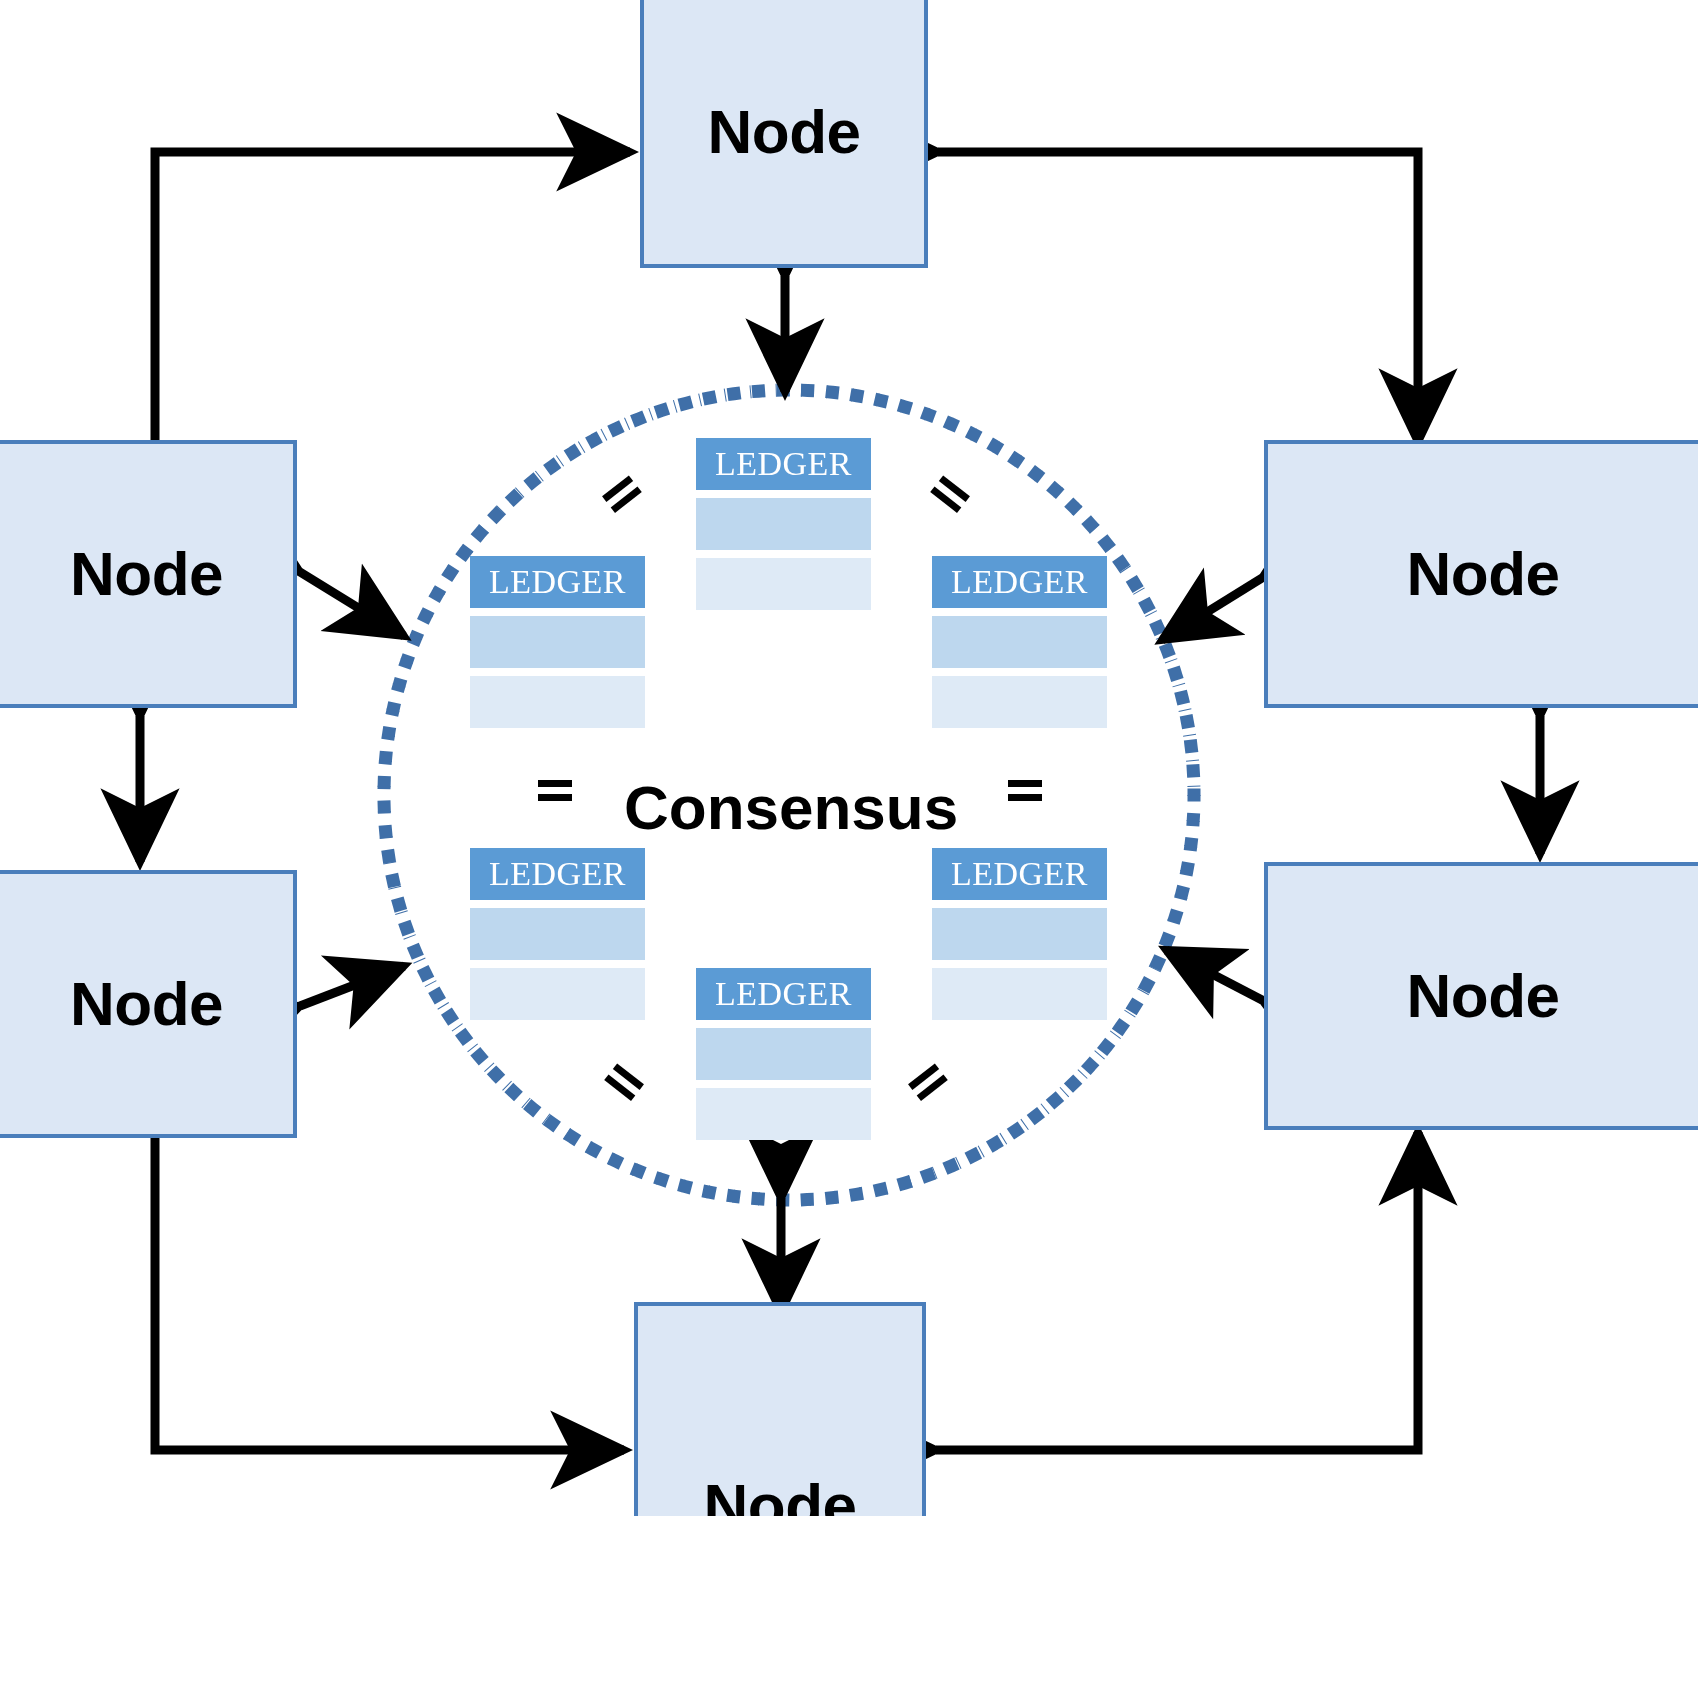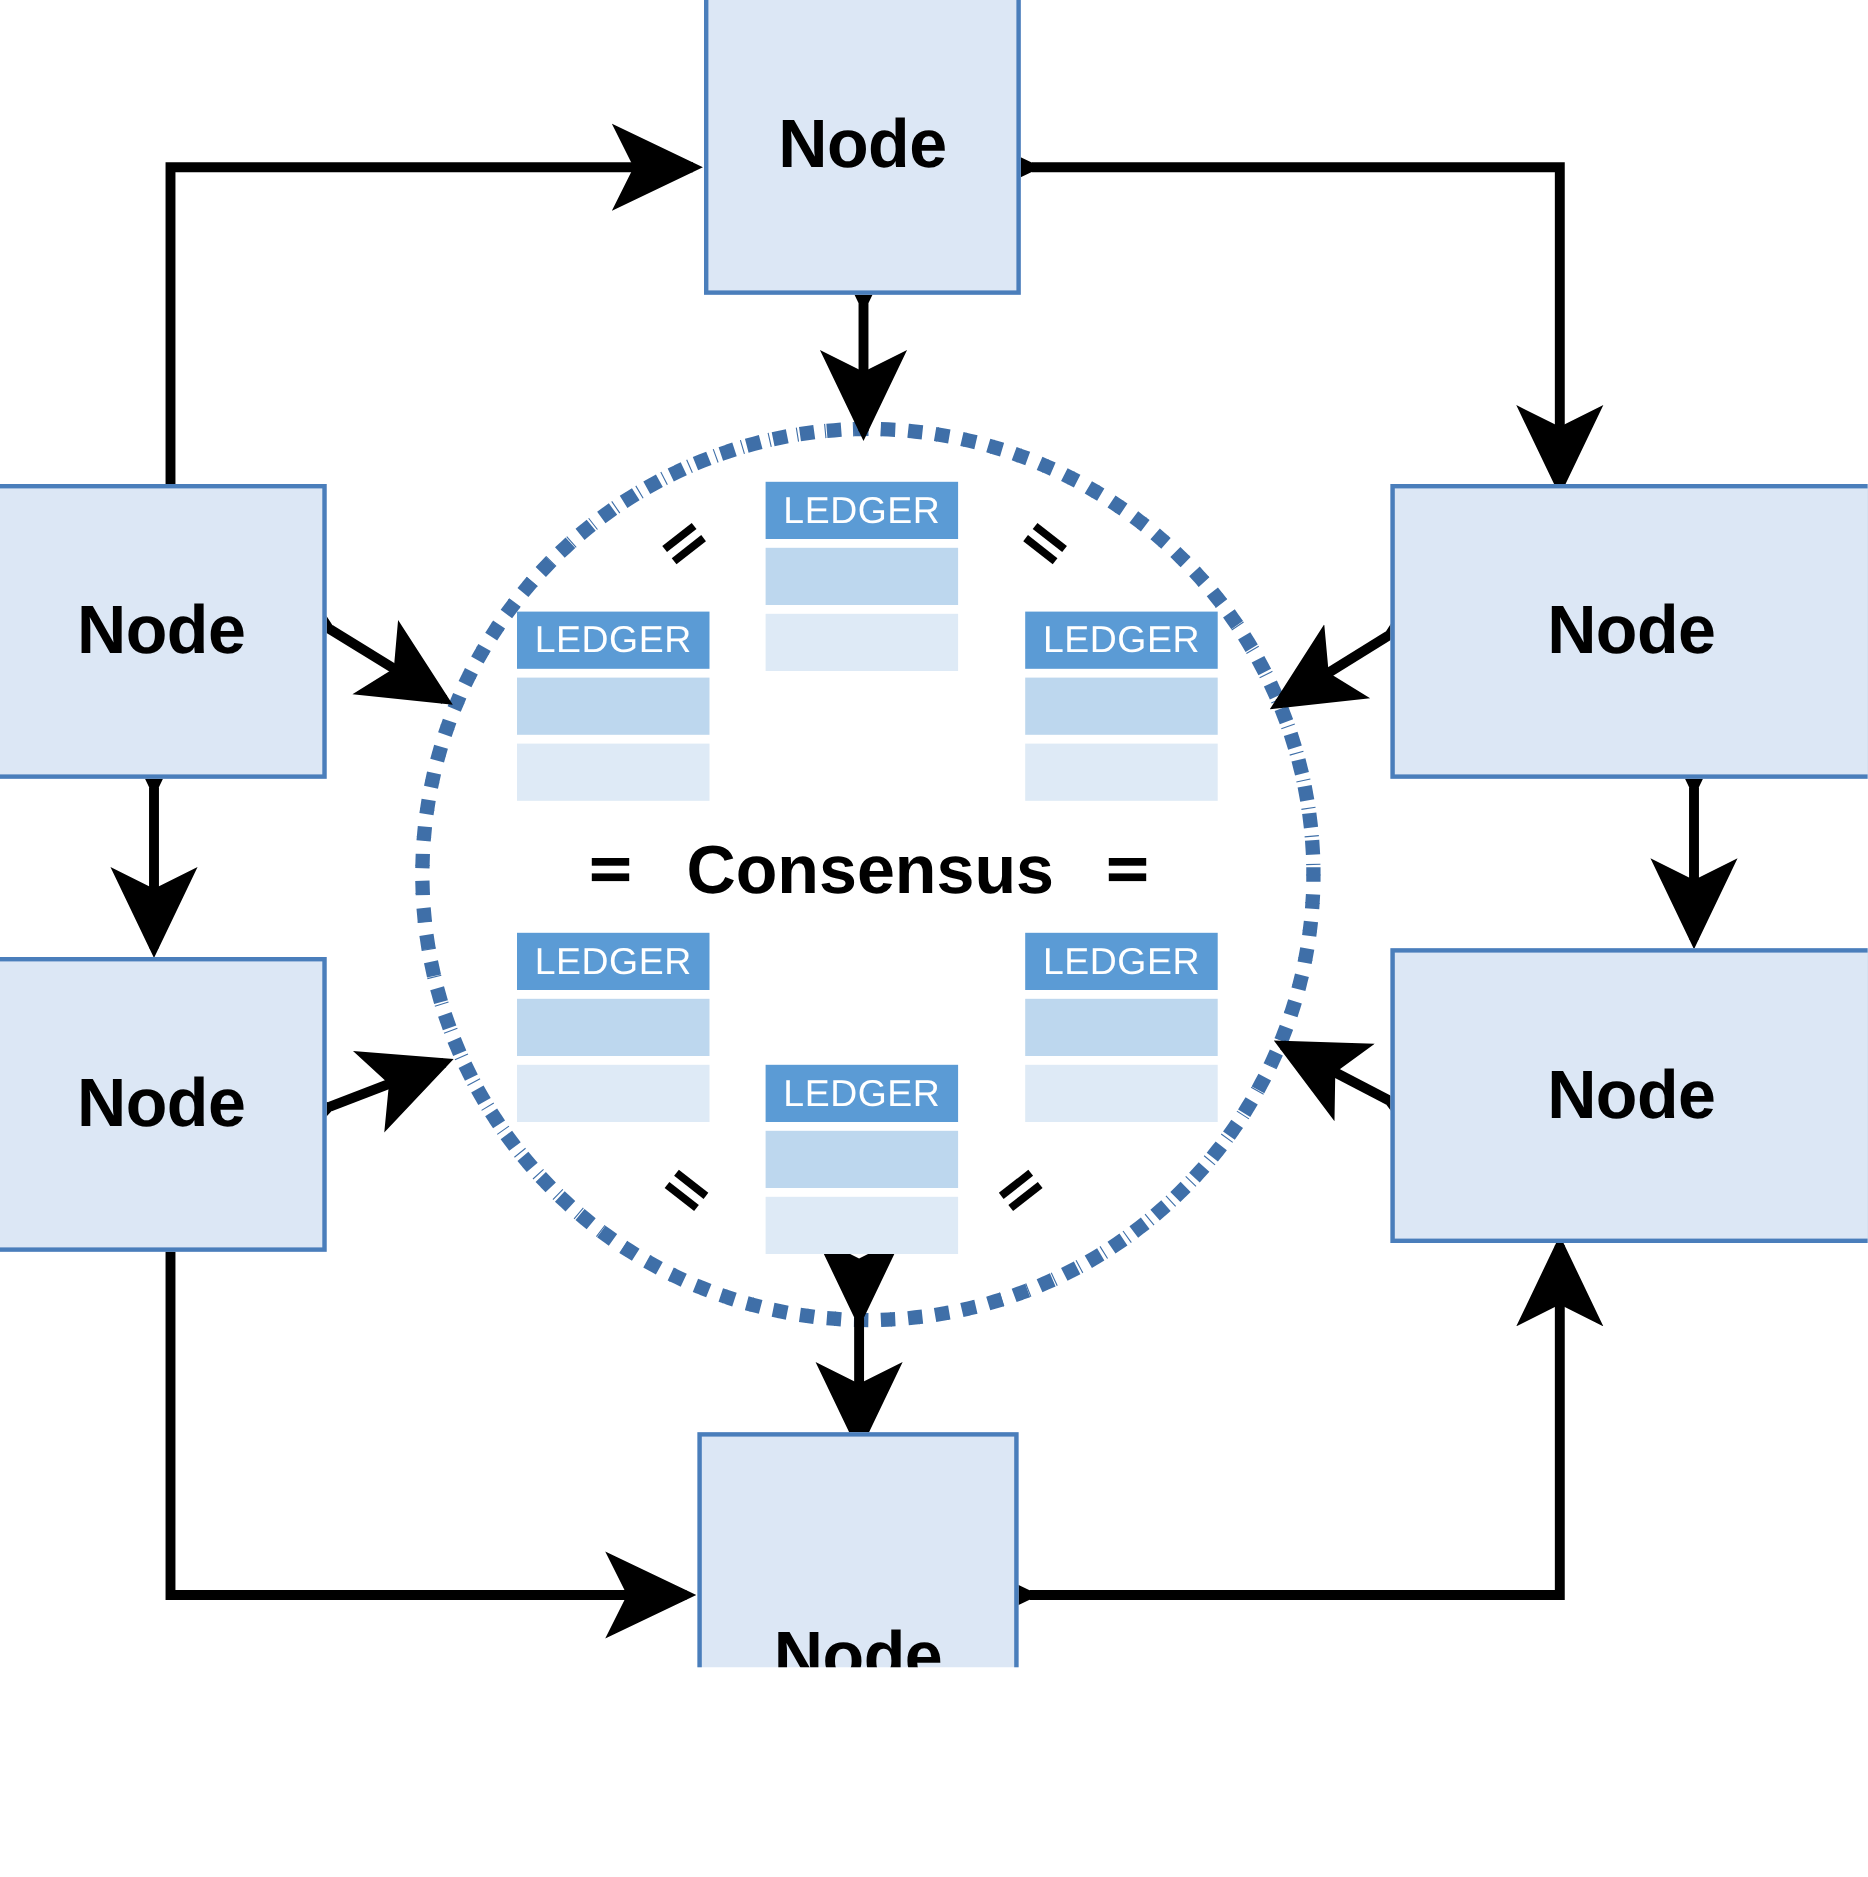--- a/index.html
+++ b/index.html
@@ -39,21 +39,21 @@
   }
 
   
   .ledger {
     position: absolute;
     width: 168px;
   }
   .ledger .led-head {
     background: #5B9BD5;
     color: #ffffff;
-    font-family: Liberation Sans, sans-serif;
+    font-family: Liberation Serif, serif;
     font-size: 30px;
     font-weight: normal;
     text-align: center;
     line-height: 48px;
     height: 48px;
     letter-spacing: 0.5px;
   }
   .ledger .led-row1 {
     background: #BDD7EE;
     height: 48px;
@@ -69,20 +69,21 @@
   .ledger.big .led-row1, .ledger.big .led-row2 { height: 52px; }
 
   
   .consensus {
     position: absolute;
     font-family: "Liberation Sans", sans-serif;
     font-weight: bold;
     font-size: 62px;
     color: #000000;
     white-space: nowrap;
+    margin-top: 16px;
   }
 
   
   .eq {
     position: absolute;
     width: 34px;
     height: 34px;
   }
   .eq i {
     display: block;

